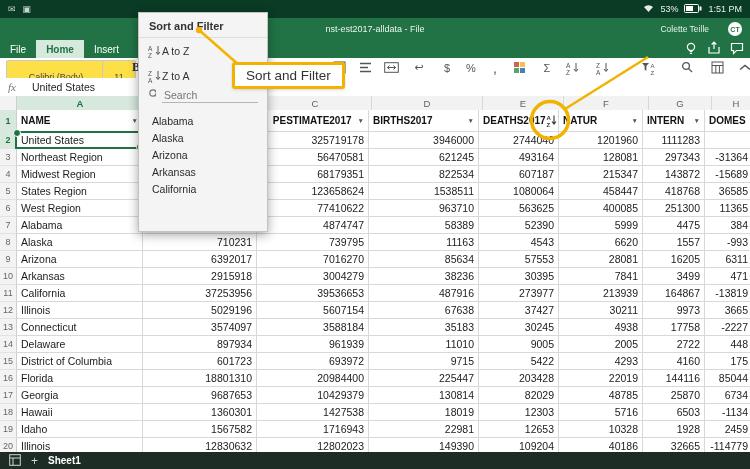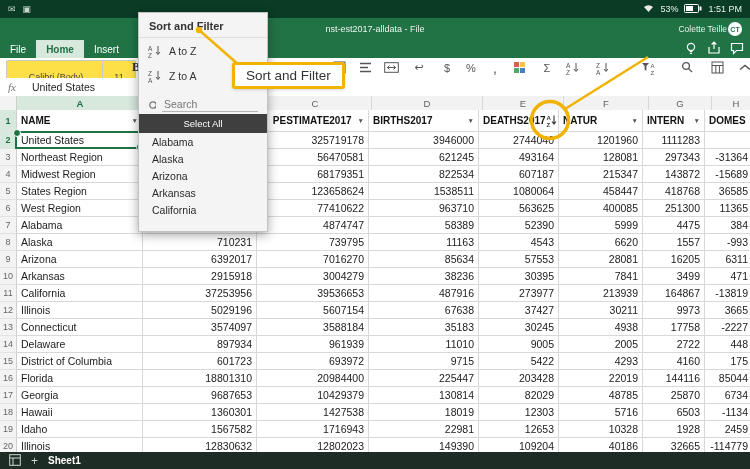--- a/index.html
+++ b/index.html
@@ -6,21 +6,21 @@
   #app{position:relative;width:750px;height:469px;overflow:hidden;background:#fff;
        font-family:"Liberation Sans",sans-serif;-webkit-font-smoothing:antialiased;}
   
   .status-bar{position:absolute;left:0;top:0;width:100%;height:18px;background:#0a3b24;
     display:flex;align-items:center;color:#e8f2ec;font-size:9px;}
   .sb-left{display:flex;gap:7px;margin-left:8px;opacity:.85;font-size:9px;}
   .sb-right{display:flex;gap:6px;align-items:center;margin-left:auto;margin-right:8px;}
   .title-bar{position:absolute;left:0;top:18px;width:100%;height:22px;background:#217346;
     display:flex;align-items:center;color:#fff;}
   .doc-title{position:absolute;left:0;right:0;text-align:center;font-size:9px;color:#eaf4ee;}
-  .user-box{margin-left:auto;margin-right:8px;display:flex;align-items:center;gap:1px;z-index:2;}
+  .user-box{margin-left:auto;margin-right:8px;display:flex;align-items:center;gap:19px;z-index:2;}
   .user-name{font-size:8.5px;color:#e7f2ec;}
   .avatar{width:14px;height:14px;border-radius:50%;background:#fff;color:#217346;font-size:7px;
     font-weight:bold;display:flex;align-items:center;justify-content:center;}
   .tab-row{position:absolute;left:0;top:40px;width:100%;height:18px;background:#217346;
     display:flex;align-items:stretch;color:#fff;font-size:10px;}
   .rtab{padding:0 10px;display:flex;align-items:center;}
   .rtab.sel{background:#0d4528;}
   .tabrow-icons{margin-left:auto;display:flex;gap:9px;align-items:center;margin-right:6px;}
   
   .toolbar{position:absolute;left:0;top:58px;width:100%;height:20px;background:#fff;
@@ -60,22 +60,22 @@
   .sel{background:#d7e8dd !important;color:#1f7244 !important;font-weight:bold;}
   
   .sel-box{position:absolute;left:15px;top:35px;width:127px;height:18px;border:2px solid #1f7244;
     box-sizing:border-box;pointer-events:none;z-index:5;}
   .sel-handle{position:absolute;width:6px;height:6px;border-radius:50%;background:#1f7244;border:1px solid #fff;}
   .h-tl{left:-4px;top:-4px;} .h-br{right:-4px;bottom:-4px;}
   
   .filter-panel{position:absolute;left:138px;top:12px;width:130px;height:220px;background:#f4f4f4;
     border:1px solid #c2c2c2;box-shadow:0 3px 10px rgba(0,0,0,.35);z-index:45;box-sizing:border-box;}
   .fp-title{padding:7px 10px 5px;font-size:11px;font-weight:600;color:#333;border-bottom:1px solid #dedede;}
-  .fp-opt{height:25px;display:flex;align-items:center;gap:7px;padding:0 9px;font-size:10.5px;color:#333;}
-  .fp-search{height:24px;display:flex;align-items:flex-end;gap:6px;padding:0 9px;}
+  .fp-opt{height:25px;display:flex;align-items:center;padding:0 9px;font-size:10.5px;color:#333;}
+  .fp-search{height:24px;display:flex;align-items:flex-start;gap:6px;padding:0 9px;}
   .fp-search input{border:none;border-bottom:1px solid #b5b5b5;background:transparent;outline:none;
     font-size:10.5px;width:92px;color:#333;font-family:"Liberation Sans",sans-serif;}
   .fp-selectall{height:19px;margin-top:2px;background:#3f3f3f;color:#fff;font-size:9.5px;
     display:flex;align-items:center;justify-content:center;}
   .f-item{height:17px;display:flex;align-items:center;padding-left:13px;font-size:10.5px;color:#2b2b2b;}
   
   .anno{position:absolute;left:0;top:0;width:750px;height:469px;z-index:55;pointer-events:none;}
   .callout{position:absolute;left:232px;top:62px;background:#fff;border:3px solid #F2B200;border-radius:3px;
     padding:3px 11px;font-size:13.5px;color:#333;z-index:60;box-shadow:0 1px 3px rgba(0,0,0,.15);}
   
@@ -547,21 +547,20 @@
         </svg>
       <span>Z to A</span>
     </div>
     <div class="fp-search">
       <svg width="12" height="12">
           <circle cx="5" cy="5" r="3.2" fill="none" stroke="#777" stroke-width="1.2"></circle>
           <path d="M7.4 7.4 L10.5 10.5" stroke="#777" stroke-width="1.2"></path>
         </svg>
       <input type="text" placeholder="Search" style="">
     </div>
-    <div class="fp-selectall">Select All</div>
     <div>
         <div class="f-item">Alabama</div>
         <div class="f-item">Alaska</div>
         <div class="f-item">Arizona</div>
         <div class="f-item">Arkansas</div>
         <div class="f-item">California</div>
       </div>
   </div>
 
   <svg class="anno">

